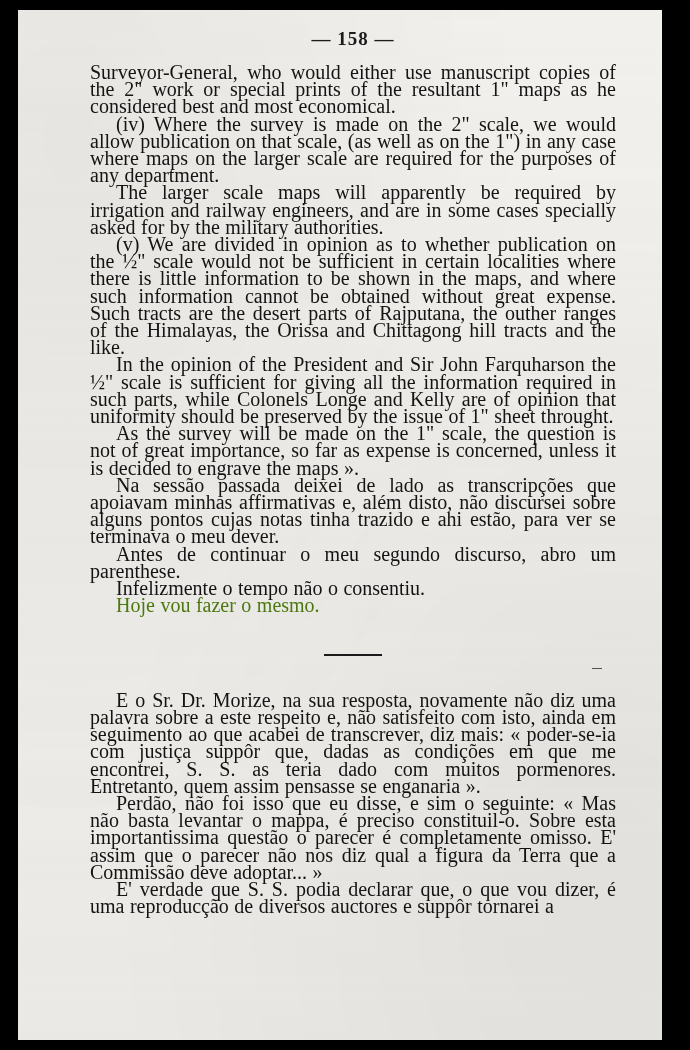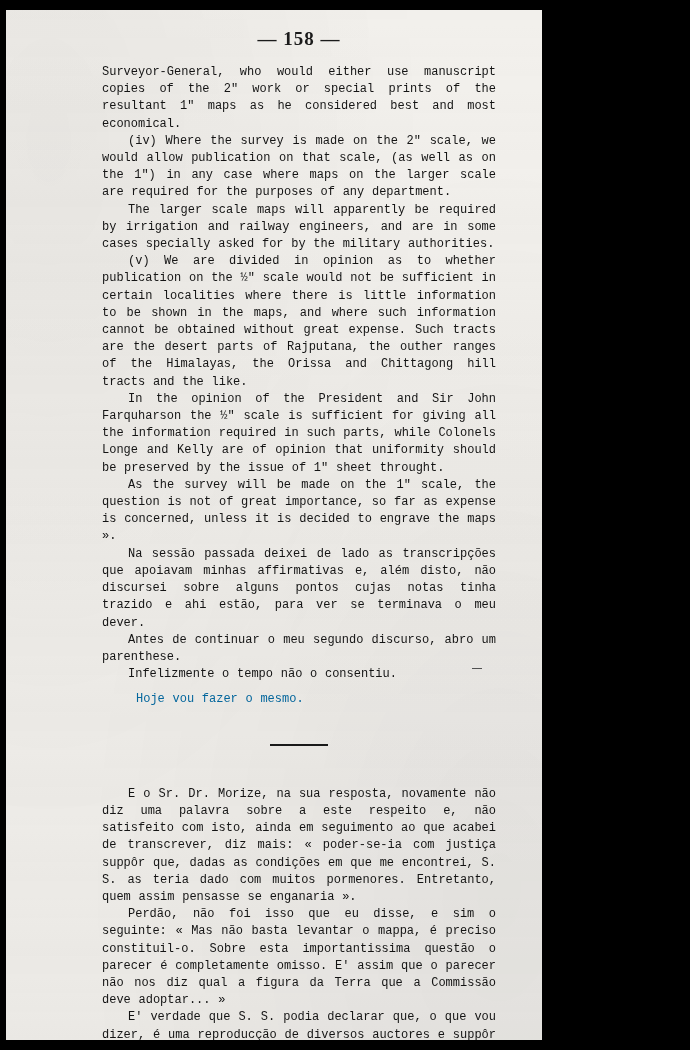--- a/index.html
+++ b/index.html
@@ -14,27 +14,27 @@
   }
   .page {
     position: relative;
     width: 690px;
     height: 1050px;
     background: #000000;
     box-sizing: border-box;
   }
   .scan {
     position: absolute;
-    left: 6px;
+    left: 18px;
     top: 10px;
-    width: 536px;
+    width: 644px;
     height: 1030px;
     background: #f2f0ec;
     box-sizing: border-box;
-    padding: 18px 46px 10px 96px;
+    padding: 18px 46px 10px 72px;
     overflow: hidden;
   }
   
   .scan::after {
     content: "";
     position: absolute;
     left: 0; top: 0; right: 0; bottom: 0;
     pointer-events: none;
     background:
       radial-gradient(ellipse at 8% 12%, rgba(0,0,0,0.05), rgba(0,0,0,0) 55%),
@@ -46,39 +46,39 @@
   .page-number {
     text-align: center;
     font-family: "Liberation Serif", serif;
     font-size: 19px;
     letter-spacing: 1px;
     color: #1b1b1b;
     margin: 0 0 14px 0;
     font-weight: 700;
   }
   .body-text {
-    font-family: Liberation Mono, monospace;
-    font-size: 12px;
+    font-family: Liberation Serif, serif;
+    font-size: 20px;
     line-height: 17.2px;
     color: #141414;
     text-align: justify;
     text-justify: inter-word;
     word-spacing: 0.5px;
   }
   p.para {
     margin: 0;
     text-indent: 26px;
   }
   p.para.noindent {
     text-indent: 0;
   }
   p.faint {
-    color: #0369a1;
+    color: #4d7c0f;
     text-indent: 26px;
-    margin: 8px;
+    margin: 0;
   }
   .divider-wrap {
     text-align: center;
     margin: 26px 0 34px 0;
   }
   .divider {
     display: inline-block;
     width: 58px;
     height: 2px;
     background: #1a1a1a;

